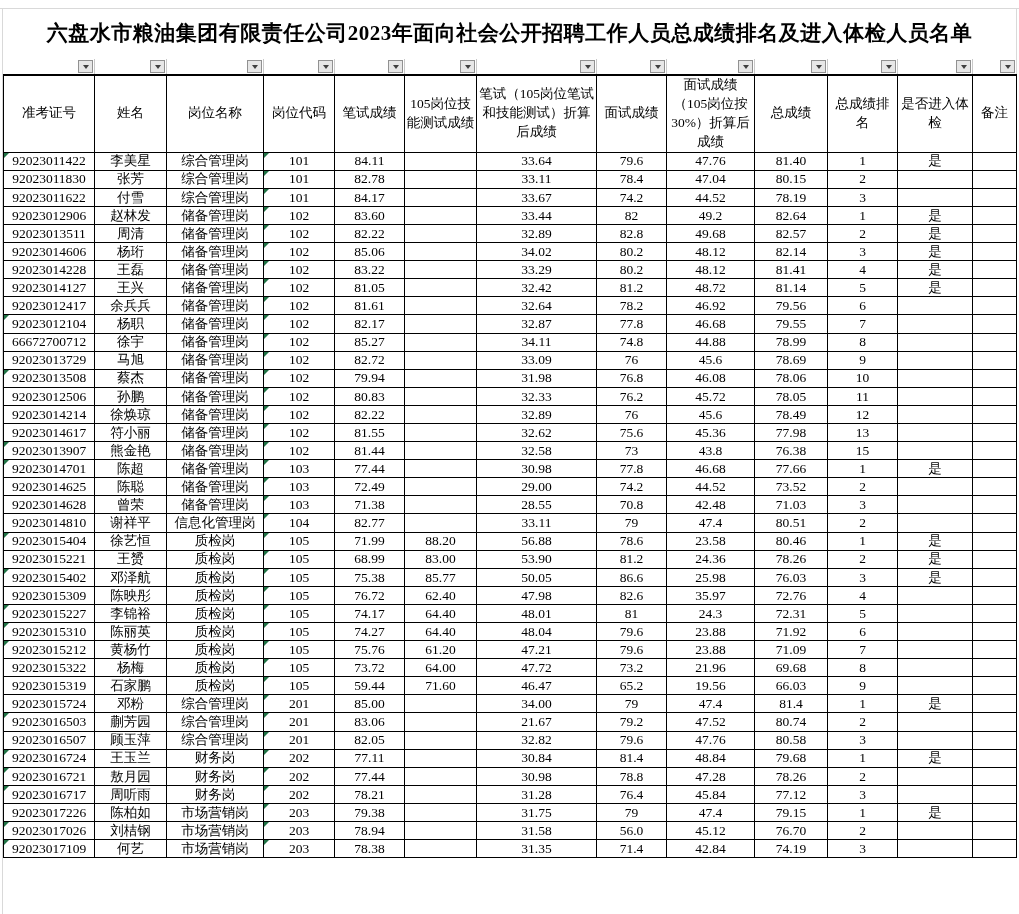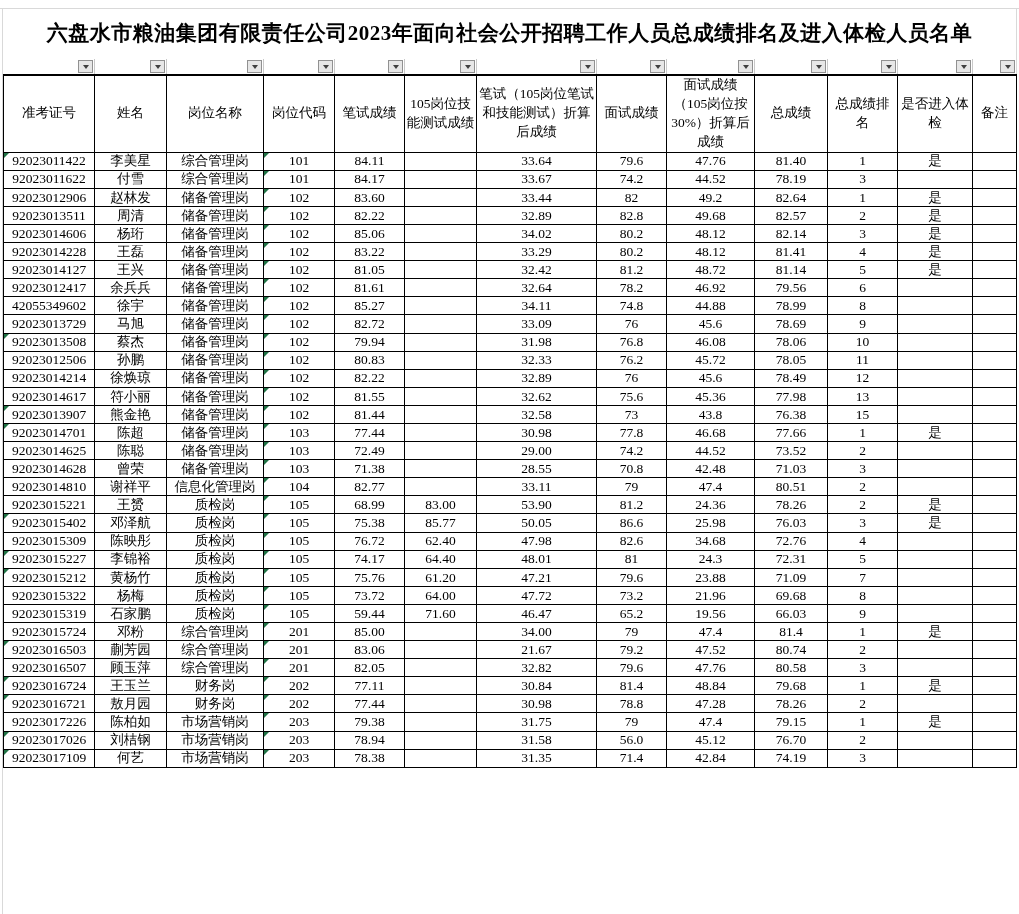--- a/index.html
+++ b/index.html
@@ -152,20 +152,35 @@
           <td></td>
           <td>33.64</td>
           <td>79.6</td>
           <td>47.76</td>
           <td>81.40</td>
           <td>1</td>
           <td>是</td>
           <td></td>
         </tr>
         <tr>
+          <td>92023011830</td>
+          <td>张芳</td>
+          <td>综合管理岗</td>
+          <td>101<span class="tri"></span></td>
+          <td>82.78</td>
+          <td></td>
+          <td>33.11</td>
+          <td>78.4</td>
+          <td>47.04</td>
+          <td>80.15</td>
+          <td>2</td>
+          <td></td>
+          <td></td>
+        </tr>
+        <tr>
           <td>92023011622</td>
           <td>付雪</td>
           <td>综合管理岗</td>
           <td>101<span class="tri"></span></td>
           <td>84.17</td>
           <td></td>
           <td>33.67</td>
           <td>74.2</td>
           <td>44.52</td>
           <td>78.19</td>
@@ -257,21 +272,36 @@
           <td></td>
           <td>32.64</td>
           <td>78.2</td>
           <td>46.92</td>
           <td>79.56</td>
           <td>6</td>
           <td></td>
           <td></td>
         </tr>
         <tr>
-          <td>42055349602</td>
+          <td>92023012104<span class="tri"></span></td>
+          <td>杨职</td>
+          <td>储备管理岗</td>
+          <td>102<span class="tri"></span></td>
+          <td>82.17</td>
+          <td></td>
+          <td>32.87</td>
+          <td>77.8</td>
+          <td>46.68</td>
+          <td>79.55</td>
+          <td>7</td>
+          <td></td>
+          <td></td>
+        </tr>
+        <tr>
+          <td>66672700712</td>
           <td>徐宇</td>
           <td>储备管理岗</td>
           <td>102<span class="tri"></span></td>
           <td>85.27</td>
           <td></td>
           <td>34.11</td>
           <td>74.8</td>
           <td>44.88</td>
           <td>78.99</td>
           <td>8</td>
@@ -419,20 +449,35 @@
           <td>信息化管理岗</td>
           <td>104<span class="tri"></span></td>
           <td>82.77</td>
           <td></td>
           <td>33.11</td>
           <td>79</td>
           <td>47.4</td>
           <td>80.51</td>
           <td>2</td>
           <td></td>
+          <td></td>
+        </tr>
+        <tr>
+          <td>92023015404<span class="tri"></span></td>
+          <td>徐艺恒</td>
+          <td>质检岗</td>
+          <td>105<span class="tri"></span></td>
+          <td>71.99</td>
+          <td>88.20</td>
+          <td>56.88</td>
+          <td>78.6</td>
+          <td>23.58</td>
+          <td>80.46</td>
+          <td>1</td>
+          <td>是</td>
           <td></td>
         </tr>
         <tr>
           <td>92023015221</td>
           <td>王赟</td>
           <td>质检岗</td>
           <td>105<span class="tri"></span></td>
           <td>68.99</td>
           <td>83.00</td>
           <td>53.90</td>
@@ -460,21 +505,21 @@
         </tr>
         <tr>
           <td>92023015309</td>
           <td>陈映彤</td>
           <td>质检岗</td>
           <td>105<span class="tri"></span></td>
           <td>76.72</td>
           <td>62.40</td>
           <td>47.98</td>
           <td>82.6</td>
-          <td>34.68</td>
+          <td>35.97</td>
           <td>72.76</td>
           <td>4</td>
           <td></td>
           <td></td>
         </tr>
         <tr>
           <td>92023015227<span class="tri"></span></td>
           <td>李锦裕</td>
           <td>质检岗</td>
           <td>105<span class="tri"></span></td>
@@ -482,20 +527,35 @@
           <td>64.40</td>
           <td>48.01</td>
           <td>81</td>
           <td>24.3</td>
           <td>72.31</td>
           <td>5</td>
           <td></td>
           <td></td>
         </tr>
         <tr>
+          <td>92023015310<span class="tri"></span></td>
+          <td>陈丽英</td>
+          <td>质检岗</td>
+          <td>105<span class="tri"></span></td>
+          <td>74.27</td>
+          <td>64.40</td>
+          <td>48.04</td>
+          <td>79.6</td>
+          <td>23.88</td>
+          <td>71.92</td>
+          <td>6</td>
+          <td></td>
+          <td></td>
+        </tr>
+        <tr>
           <td>92023015212<span class="tri"></span></td>
           <td>黄杨竹</td>
           <td>质检岗</td>
           <td>105<span class="tri"></span></td>
           <td>75.76</td>
           <td>61.20</td>
           <td>47.21</td>
           <td>79.6</td>
           <td>23.88</td>
           <td>71.09</td>
@@ -602,20 +662,35 @@
           <td></td>
           <td>30.98</td>
           <td>78.8</td>
           <td>47.28</td>
           <td>78.26</td>
           <td>2</td>
           <td></td>
           <td></td>
         </tr>
         <tr>
+          <td>92023016717<span class="tri"></span></td>
+          <td>周听雨</td>
+          <td>财务岗</td>
+          <td>202<span class="tri"></span></td>
+          <td>78.21</td>
+          <td></td>
+          <td>31.28</td>
+          <td>76.4</td>
+          <td>45.84</td>
+          <td>77.12</td>
+          <td>3</td>
+          <td></td>
+          <td></td>
+        </tr>
+        <tr>
           <td>92023017226</td>
           <td>陈柏如</td>
           <td>市场营销岗</td>
           <td>203<span class="tri"></span></td>
           <td>79.38</td>
           <td></td>
           <td>31.75</td>
           <td>79</td>
           <td>47.4</td>
           <td>79.15</td>

